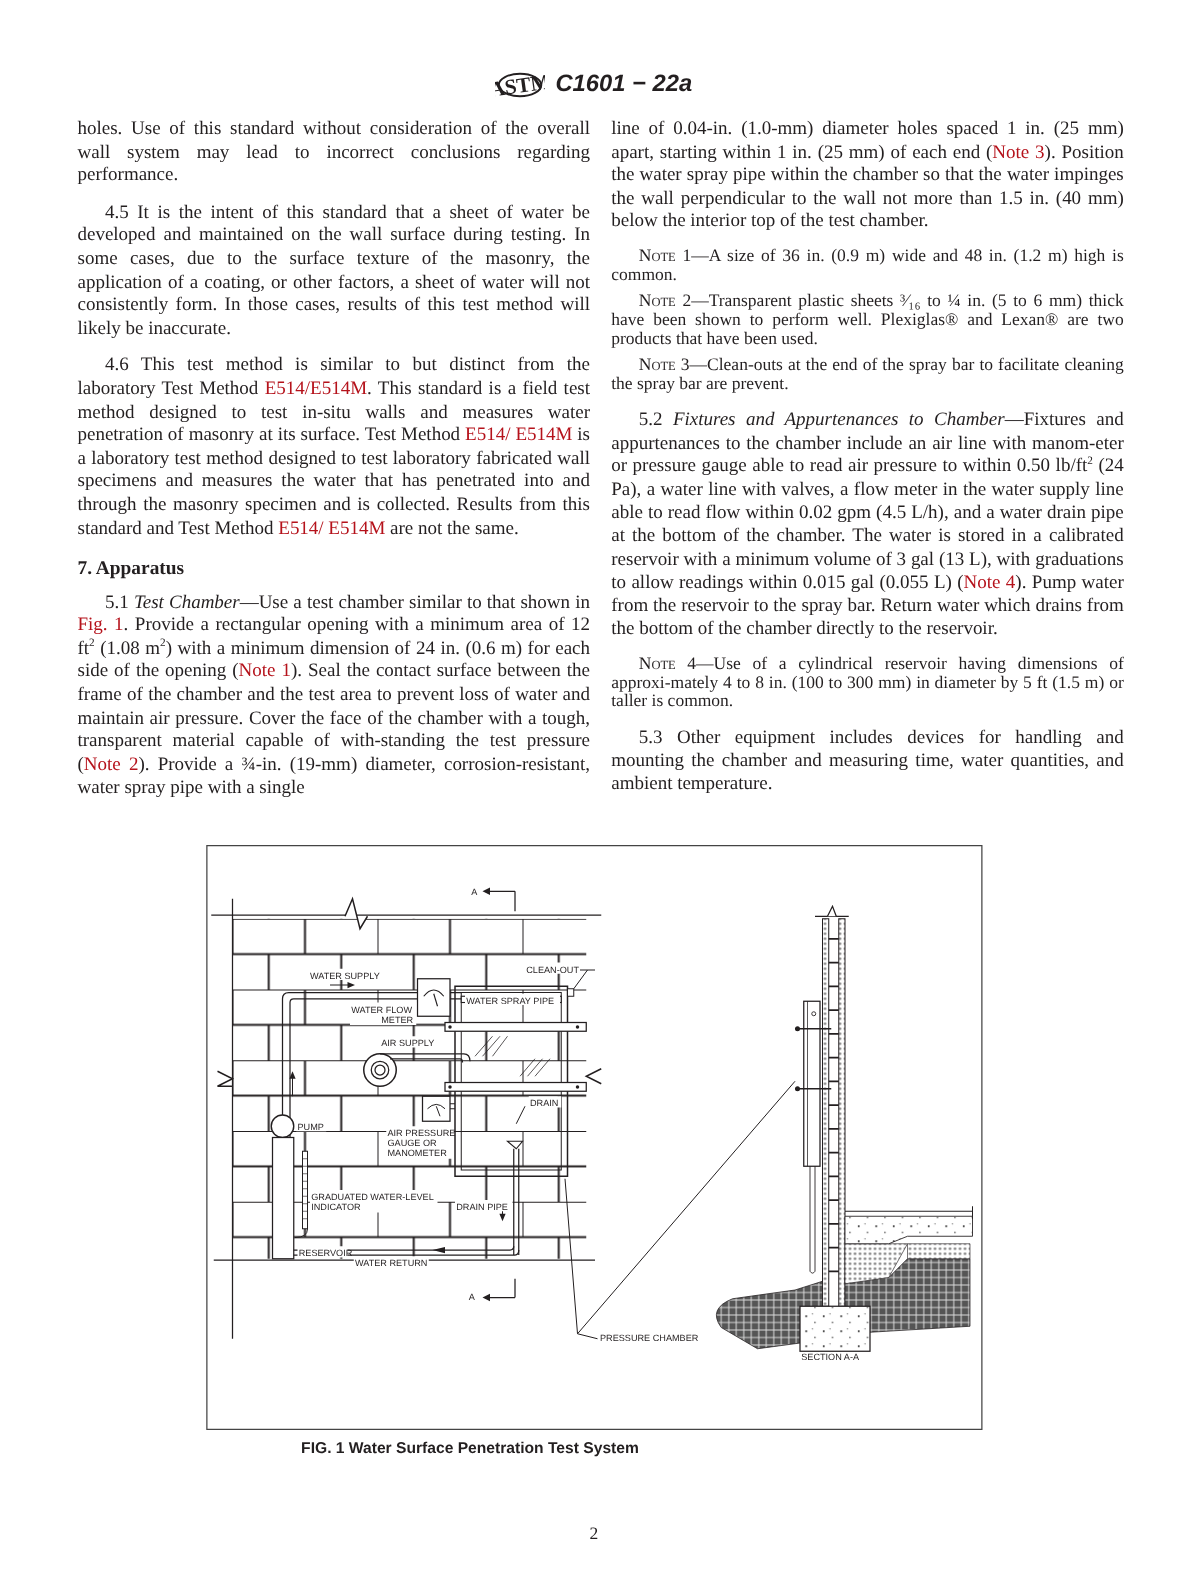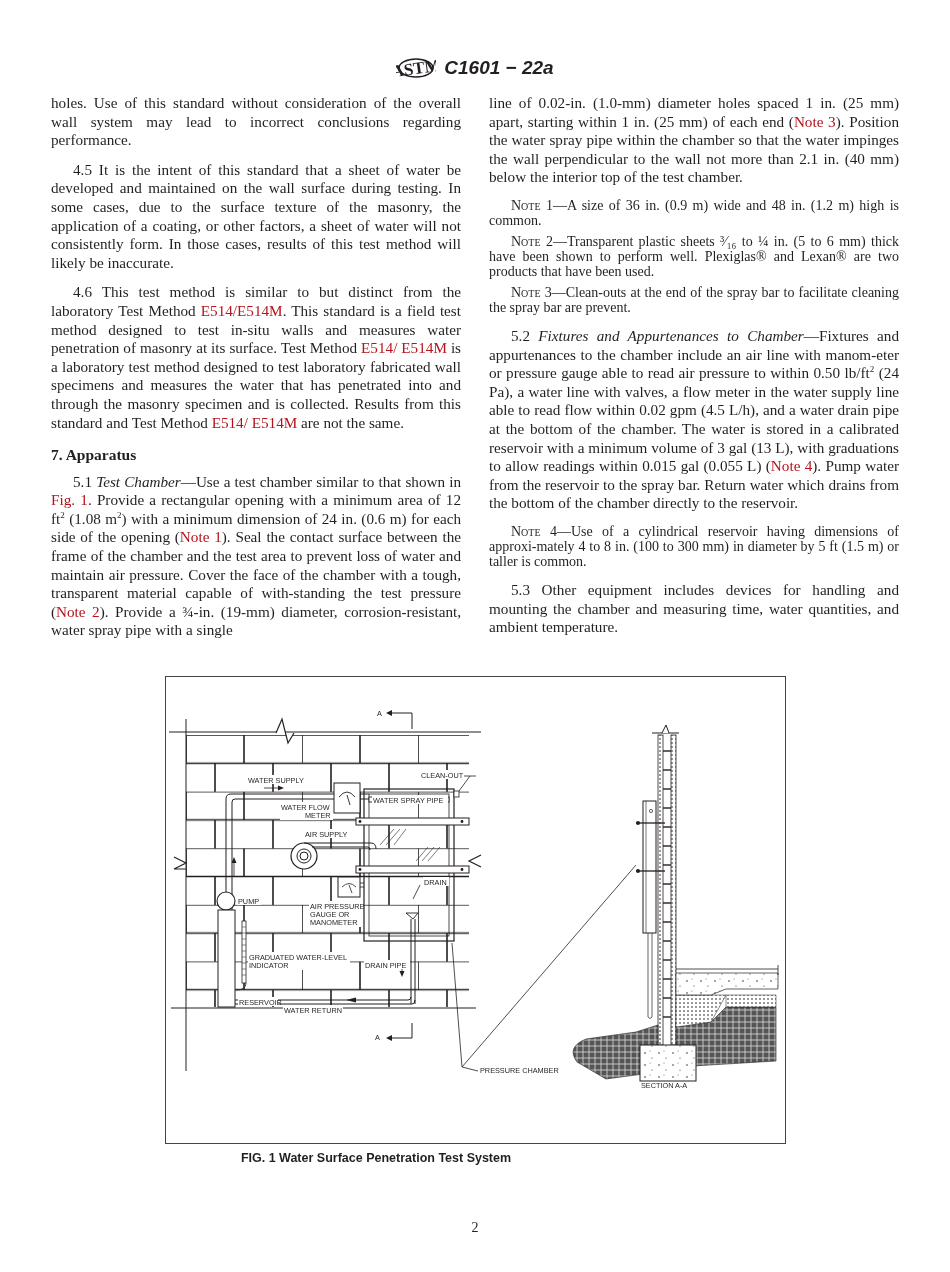--- a/index.html
+++ b/index.html
@@ -3,21 +3,21 @@
   <meta charset="utf-8">
   <style>
     html, body { margin: 0; padding: 0; background: #ffffff; }
     body { width: 950px; height: 1272px; position: relative; overflow: hidden; color: #231f20; }
 
     .header { position: absolute; top: 52px; left: 0; width: 950px; text-align: center; height: 34px; }
     .header .logo { display: inline-block; vertical-align: middle; width: 40px; height: 32px; }
     .header .designation { display: inline-block; vertical-align: middle; font-family: "Liberation Sans", sans-serif; font-weight: bold; font-size: 19px; margin-left: 4px; color: #231f20; font-style: italic; }
 
     .col { position: absolute; top: 94px; width: 410px; font-family: "Liberation Serif", serif; font-size: 15.2px; line-height: 18.6px; text-align: justify; }
-    .col.left { left: 51px; }
+    .col.left { left: 62px; }
     .col.right { left: 489px; }
     .col p { margin: 0 0 11px 0; }
     .col p.ind { text-indent: 22px; }
     .col .link { color: #b5121b; }
     .col .it { font-style: italic; }
     .col h2 { font-size: 15.5px; font-weight: bold; margin: 14px 0 8px 0; font-family: "Liberation Serif", serif; }
     .note { font-size: 14px; line-height: 15px; margin: 0 0 6px 0 !important; text-indent: 22px; }
     .note .nlabel { font-variant: small-caps; }
     .notes { margin: 8px 0 12px 0; }
     sup { font-size: 9px; line-height: 0; vertical-align: 6px; }
@@ -44,21 +44,21 @@
 
 <div class="col left">
   <p>holes. Use of this standard without consideration of the overall wall system may lead to incorrect conclusions regarding performance.</p>
   <p class="ind">4.5 It is the intent of this standard that a sheet of water be developed and maintained on the wall surface during testing. In some cases, due to the surface texture of the masonry, the application of a coating, or other factors, a sheet of water will not consistently form. In those cases, results of this test method will likely be inaccurate.</p>
   <p class="ind"><span>4.6 This test method is similar to but distinct from the laboratory Test Method </span><span class="link">E514/E514M</span><span>. This standard is a field test method designed to test in-situ walls and measures water penetration of masonry at its surface. Test Method </span><span class="link">E514/ E514M</span><span> is a laboratory test method designed to test laboratory fabricated wall specimens and measures the water that has penetrated into and through the masonry specimen and is collected. Results from this standard and Test Method </span><span class="link">E514/ E514M</span><span> are not the same.</span></p>
   <h2>7. Apparatus</h2>
   <p class="ind"><span>5.1 </span><span class="it">Test Chamber</span><span>—Use a test chamber similar to that shown in </span><span class="link">Fig. 1</span><span>. Provide a rectangular opening with a minimum area of 12 ft</span><sup>2</sup><span> (1.08 m</span><sup>2</sup><span>) with a minimum dimension of 24 in. (0.6 m) for each side of the opening (</span><span class="link">Note 1</span><span>). Seal the contact surface between the frame of the chamber and the test area to prevent loss of water and maintain air pressure. Cover the face of the chamber with a tough, transparent material capable of with-standing the test pressure (</span><span class="link">Note 2</span><span>). Provide a ¾-in. (19-mm) diameter, corrosion-resistant, water spray pipe with a single</span></p>
 </div>
 
 <div class="col right">
-  <p><span>line of 0.02-in. (1.0-mm) diameter holes spaced 1 in. (25 mm) apart, starting within 1 in. (25 mm) of each end (</span><span class="link">Note 3</span><span>). Position the water spray pipe within the chamber so that the water impinges the wall perpendicular to the wall not more than 2.1 in. (40 mm) below the interior top of the test chamber.</span></p>
+  <p><span>line of 0.04-in. (1.0-mm) diameter holes spaced 1 in. (25 mm) apart, starting within 1 in. (25 mm) of each end (</span><span class="link">Note 3</span><span>). Position the water spray pipe within the chamber so that the water impinges the wall perpendicular to the wall not more than 1.5 in. (40 mm) below the interior top of the test chamber.</span></p>
   <div class="notes">
     <p class="note"><span class="nlabel">Note 1</span><span>—A size of 36 in. (0.9 m) wide and 48 in. (1.2 m) high is common.</span></p>
     <p class="note"><span class="nlabel">Note 2</span><span>—Transparent plastic sheets ³⁄₁₆ to ¼ in. (5 to 6 mm) thick have been shown to perform well. Plexiglas® and Lexan® are two products that have been used.</span></p>
     <p class="note"><span class="nlabel">Note 3</span><span>—Clean-outs at the end of the spray bar to facilitate cleaning the spray bar are prevent.</span></p>
   </div>
   <p class="ind"><span>5.2 </span><span class="it">Fixtures and Appurtenances to Chamber</span><span>—Fixtures and appurtenances to the chamber include an air line with manom-eter or pressure gauge able to read air pressure to within 0.50 lb/ft</span><sup>2</sup><span> (24 Pa), a water line with valves, a flow meter in the water supply line able to read flow within 0.02 gpm (4.5 L/h), and a water drain pipe at the bottom of the chamber. The water is stored in a calibrated reservoir with a minimum volume of 3 gal (13 L), with graduations to allow readings within 0.015 gal (0.055 L) (</span><span class="link">Note 4</span><span>). Pump water from the reservoir to the spray bar. Return water which drains from the bottom of the chamber directly to the reservoir.</span></p>
   <div class="notes">
     <p class="note"><span class="nlabel">Note 4</span><span>—Use of a cylindrical reservoir having dimensions of approxi-mately 4 to 8 in. (100 to 300 mm) in diameter by 5 ft (1.5 m) or taller is common.</span></p>
   </div>
   <p class="ind">5.3 Other equipment includes devices for handling and mounting the chamber and measuring time, water quantities, and ambient temperature.</p>

